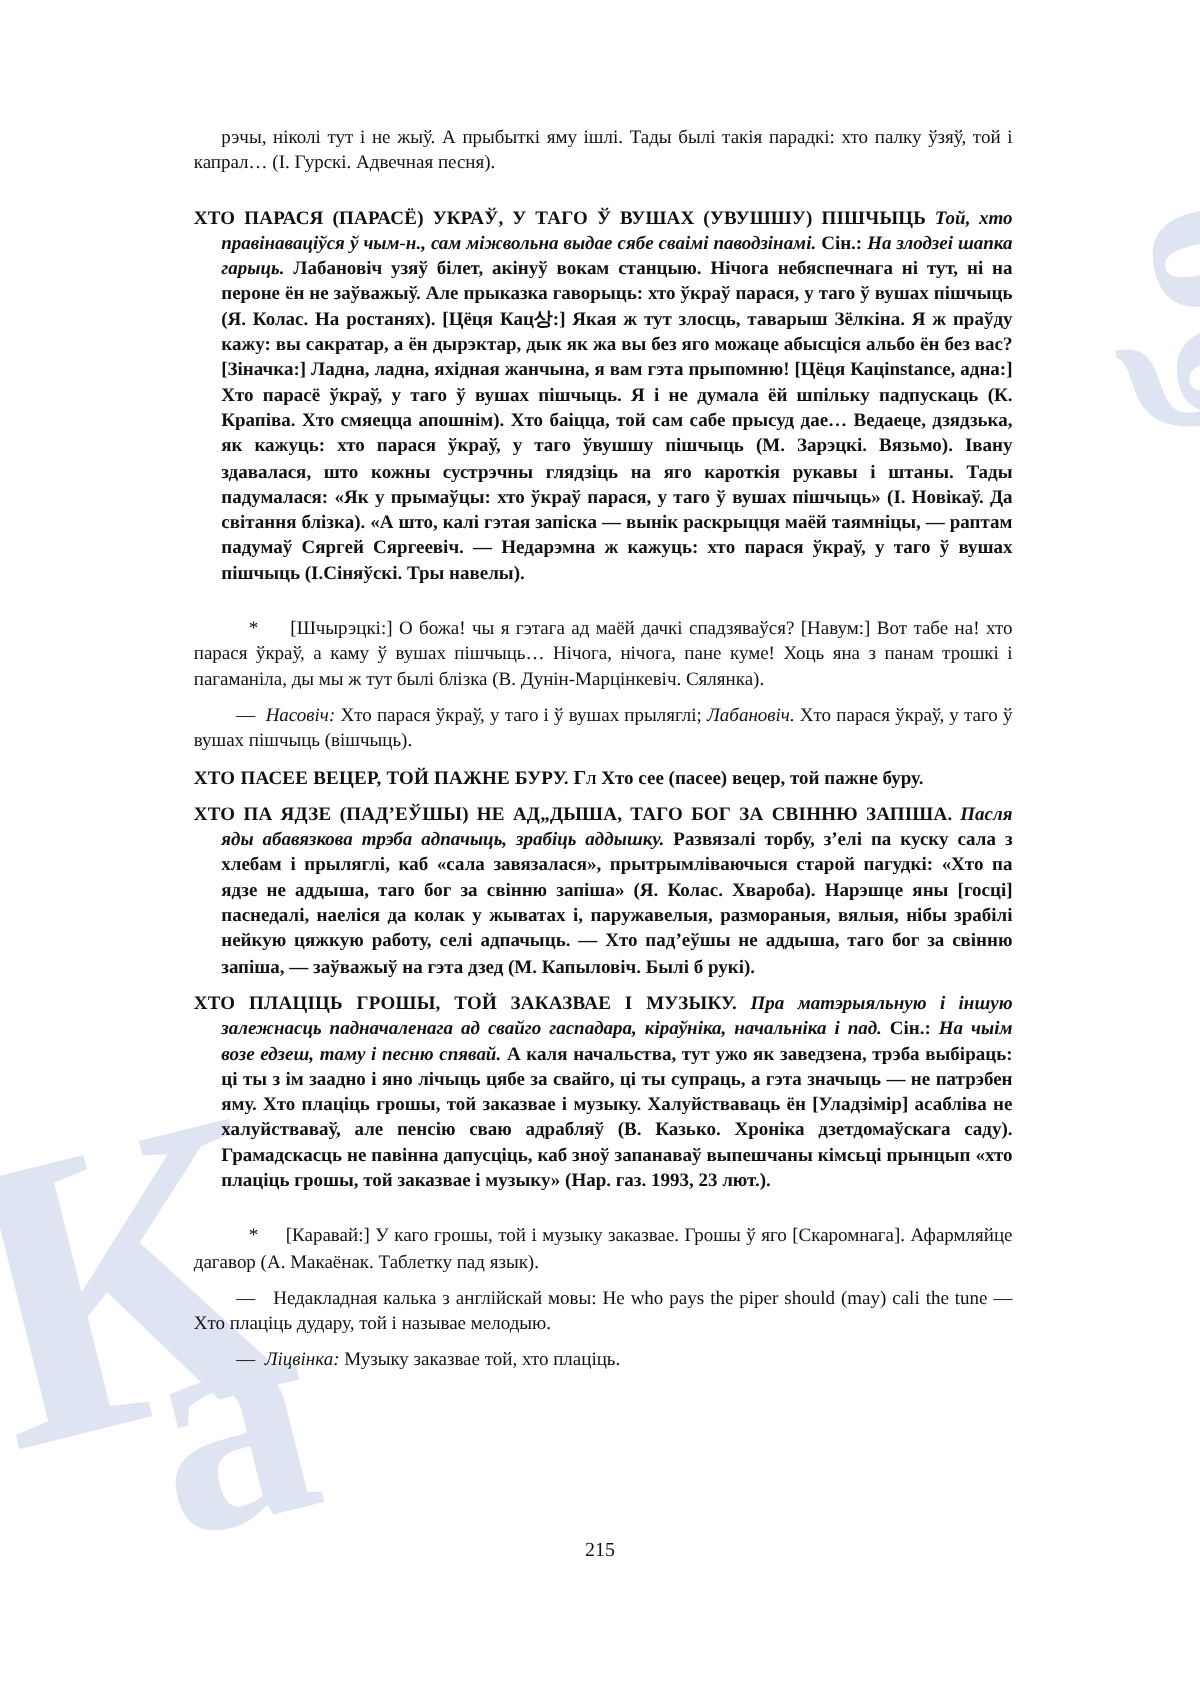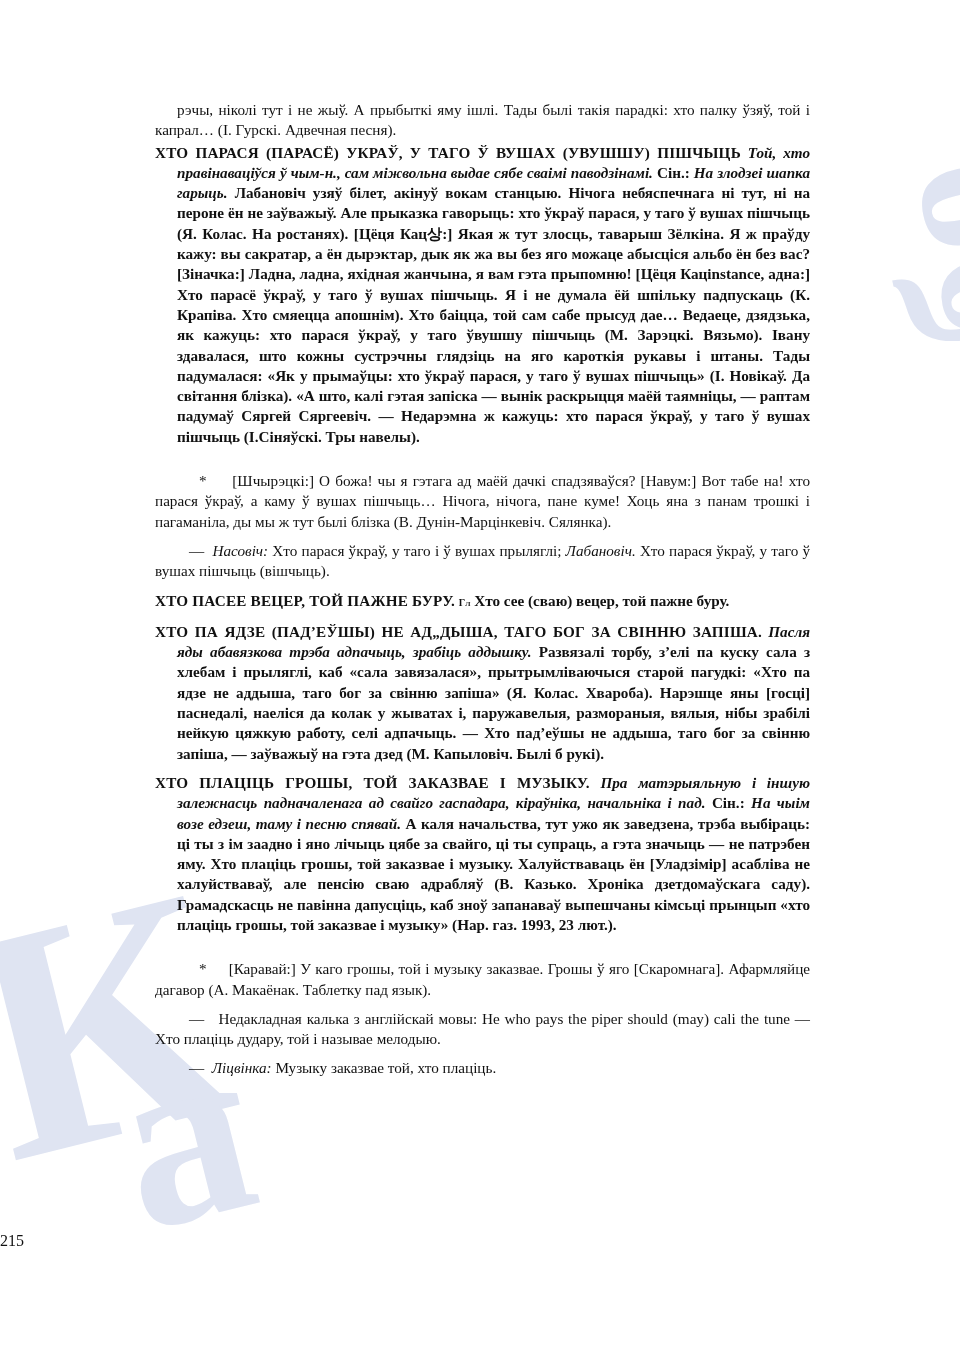--- a/index.html
+++ b/index.html
@@ -68,21 +68,21 @@
     line-height: 20.3px;
     text-align: justify;
     text-justify: inter-word;
     margin: 0;
     hyphens: manual;
   }
 
   
   .p-cont {
     text-indent: 22px;
-    margin-bottom: 2px;
+    margin-bottom: 24px;
   }
 
   
   .entry {
     padding-left: 22px;
     text-indent: -22px;
     margin-bottom: 9px;
     font-weight: bold;
   }
 
@@ -97,29 +97,29 @@
     margin-bottom: 9px;
   }
 
   .hw {
     letter-spacing: 0.2px;
   }
   .it { font-style: italic; }
   .star { letter-spacing: 0px; }
   .ref {
     font-variant: small-caps;
-    font-size: 10px;
+    font-size: 16px;
   }
 
   .pageno {
     position: absolute;
     left: 0;
     top: 1232px;
     width: 960px;
-    text-align: left;
+    text-align: center;
     font-size: 16px;
     z-index: 2;
   }
 </style>
 </head>
 <body>
 
 <div class="page">
 
   <div class="watermark">
@@ -131,21 +131,21 @@
   <div class="content">
 
     <p class="blk p-cont">рэчы, ніколі тут і не жыў. А прыбыткі яму ішлі. Тады былі такія парадкі: хто палку ўзяў, той і капрал… (І. Гурскі. Адвечная песня).</p>
 
     <p class="blk entry"><span class="hw">ХТО ПАРАСЯ (ПАРАСЁ) УКРАЎ, У ТАГО Ў ВУШАХ (УВУШШУ) ПІШЧЫЦЬ</span> <span class="it">Той, хто правінаваціўся ў чым-н., сам міжвольна выдае сябе сваімі паводзінамі.</span> <span>Сін.:</span> <span class="it">На злодзеі шапка гарыць.</span> <span>Лабановіч узяў білет, акінуў вокам станцыю. Нічога небяспечнага ні тут, ні на пероне ён не заўважыў. Але прыказка гаворыць: хто ўкраў парася, у таго ў вушах пішчыць (Я. Колас. На ростанях). [Цёця Кац상:] Якая ж тут злосць, таварыш Зёлкіна. Я ж праўду кажу: вы сакратар, а ён дырэктар, дык як жа вы без яго можаце абысціся альбо ён без вас? [Зіначка:] Ладна, ладна, яхідная жанчына, я вам гэта прыпомню! [Цёця Кацinstance, адна:] Хто парасё ўкраў, у таго ў вушах пішчыць. Я і не думала ёй шпільку падпускаць (К. Крапіва. Хто смяецца апошнім). Хто баіцца, той сам сабе прысуд дае… Ведаеце, дзядзька, як кажуць: хто парася ўкраў, у таго ўвушшу пішчыць (М. Зарэцкі. Вязьмо). Івану здавалася, што кожны сустрэчны глядзіць на яго кароткія рукавы і штаны. Тады падумалася: «Як у прымаўцы: хто ўкраў парася, у таго ў вушах пішчыць» (І. Новікаў. Да світання блізка). «А што, калі гэтая запіска — вынік раскрыцця маёй таямніцы, — раптам падумаў Сяргей Сяргеевіч. — Недарэмна ж кажуць: хто парася ўкраў, у таго ў вушах пішчыць (І.Сіняўскі. Тры навелы).</span></p>
 
     <p class="blk sub"><span class="star">*</span>&nbsp;&nbsp;&nbsp;&nbsp;&nbsp;<span>[Шчырэцкі:] О божа! чы я гэтага ад маёй дачкі спадзяваўся? [Навум:] Вот табе на! хто парася ўкраў, а каму ў вушах пішчыць… Нічога, нічога, пане куме! Хоць яна з панам трошкі і пагаманіла, ды мы ж тут былі блізка (В. Дунін-Марцінкевіч. Сялянка).</span></p>
 
     <p class="blk sub-dash"><span>—</span>&nbsp;&nbsp;<span class="it">Насовіч:</span> <span>Хто парася ўкраў, у таго і ў вушах прыляглі;</span> <span class="it">Лабановіч.</span> <span>Хто парася ўкраў, у таго ў вушах пішчыць (вішчыць).</span></p>
 
-    <p class="blk entry"><span class="hw">ХТО ПАСЕЕ ВЕЦЕР, ТОЙ ПАЖНЕ БУРУ.</span> <span class="ref">Гл</span> <span>Хто сее (сваю) вецер, той пажне буру.</span></p>
+    <p class="blk entry"><span class="hw">ХТО ПАСЕЕ ВЕЦЕР, ТОЙ ПАЖНЕ БУРУ.</span> <span class="ref">Гл</span> <span>Хто сее (пасее) вецер, той пажне буру.</span></p>
 
     <p class="blk entry"><span class="hw">ХТО ПА ЯДЗЕ (ПАД’ЕЎШЫ) НЕ АД„ДЫША, ТАГО БОГ ЗА СВІННЮ ЗАПІША.</span> <span class="it">Пасля яды абавязкова трэба адпачыць, зрабіць аддышку.</span> <span>Развязалі торбу, з’елі па куску сала з хлебам і прыляглі, каб «сала завязалася», прытрымліваючыся старой пагудкі: «Хто па ядзе не аддыша, таго бог за свінню запіша» (Я. Колас. Хвароба). Нарэшце яны [госці] паснедалі, наеліся да колак у жыватах і, паружавелыя, размораныя, вялыя, нібы зрабілі нейкую цяжкую работу, селі адпачыць. — Хто пад’еўшы не аддыша, таго бог за свінню запіша, — заўважыў на гэта дзед (М. Капыловіч. Былі б рукі).</span></p>
 
 
     <p class="blk entry"><span class="hw">ХТО ПЛАЦІЦЬ ГРОШЫ, ТОЙ ЗАКАЗВАЕ І МУЗЫКУ.</span> <span class="it">Пра матэрыяльную і іншую залежнасць падначаленага ад свайго гаспадара, кіраўніка, начальніка і пад.</span> <span>Сін.:</span> <span class="it">На чыім возе едзеш, таму і песню спявай.</span> <span>А каля начальства, тут ужо як заведзена, трэба выбіраць: ці ты з ім заадно і яно лічыць цябе за свайго, ці ты супраць, а гэта значыць — не патрэбен яму. Хто плаціць грошы, той заказвае і музыку. Халуйстваваць ён [Уладзімір] асабліва не халуйстваваў, але пенсію сваю адрабляў (В. Казько. Хроніка дзетдомаўскага саду). Грамадскасць не павінна дапусціць, каб зноў запанаваў выпешчаны кімсьці прынцып «хто плаціць грошы, той заказвае і музыку» (Нар. газ. 1993, 23 лют.).</span></p>
 
     <p class="blk sub"><span class="star">*</span>&nbsp;&nbsp;&nbsp;&nbsp;&nbsp;<span>[Каравай:] У каго грошы, той і музыку заказвае. Грошы ў яго [Скаромнага]. Афармляйце дагавор (А. Макаёнак. Таблетку пад язык).</span></p>
 
     <p class="blk sub-dash"><span>—</span>&nbsp;&nbsp;&nbsp;<span>Недакладная калька з англійскай мовы: He who pays the piper should (may) cali the tune — Хто плаціць дудару, той і называе мелодыю.</span></p>
 

